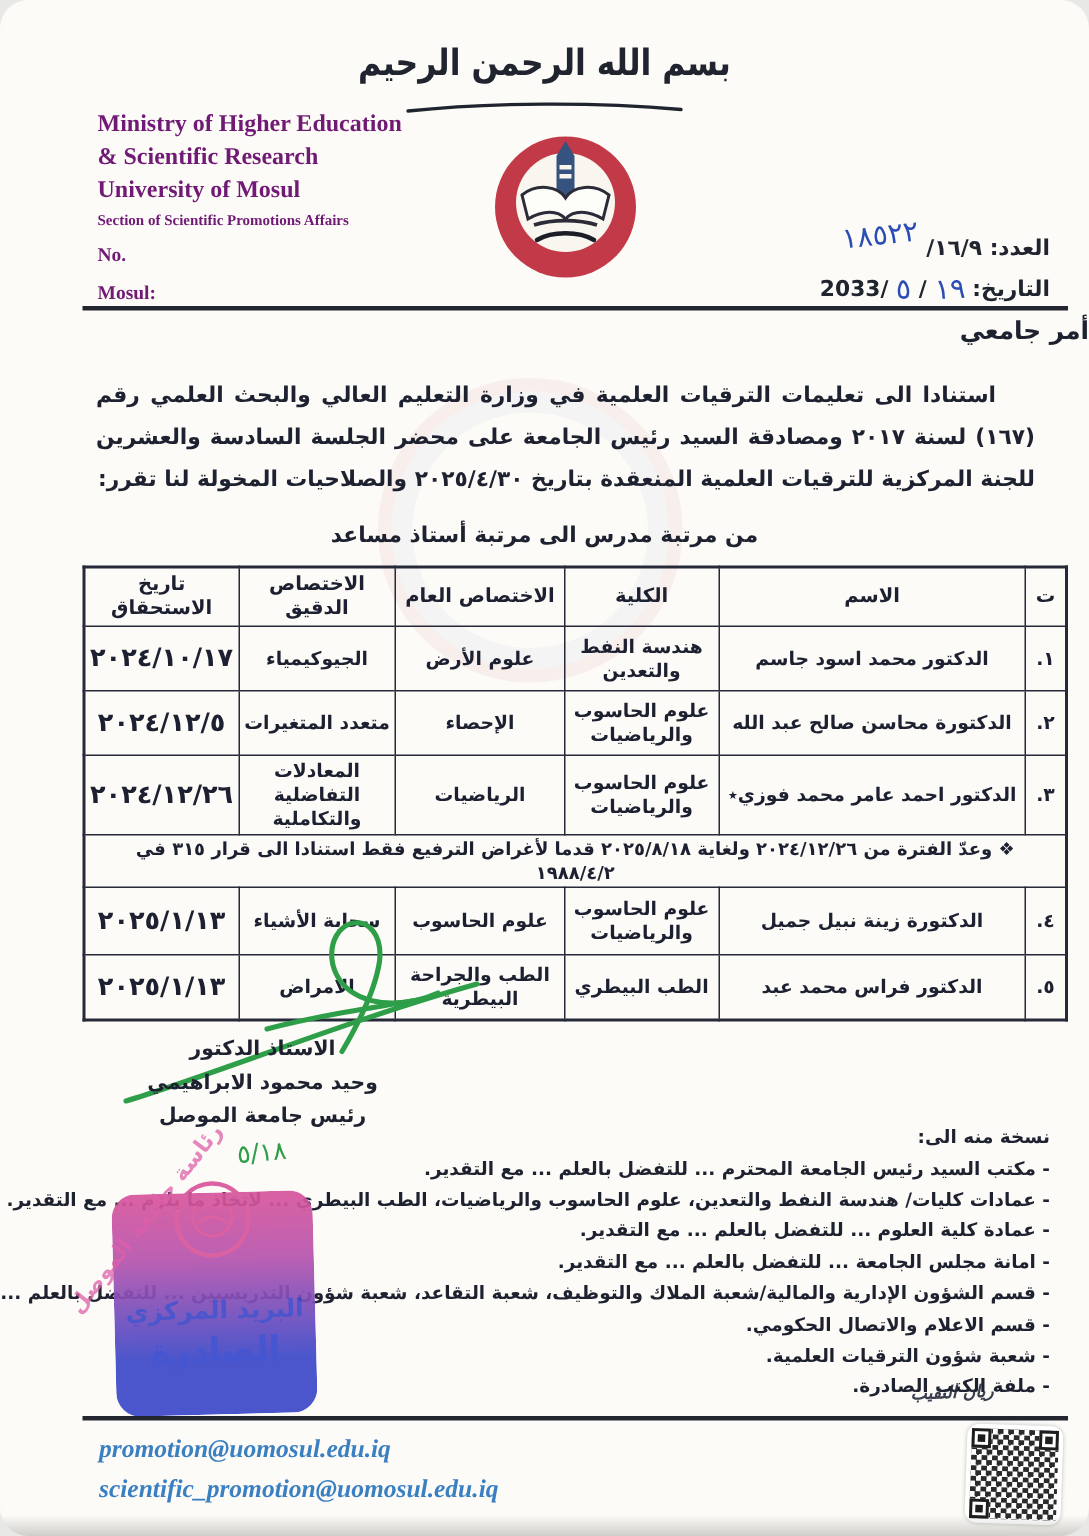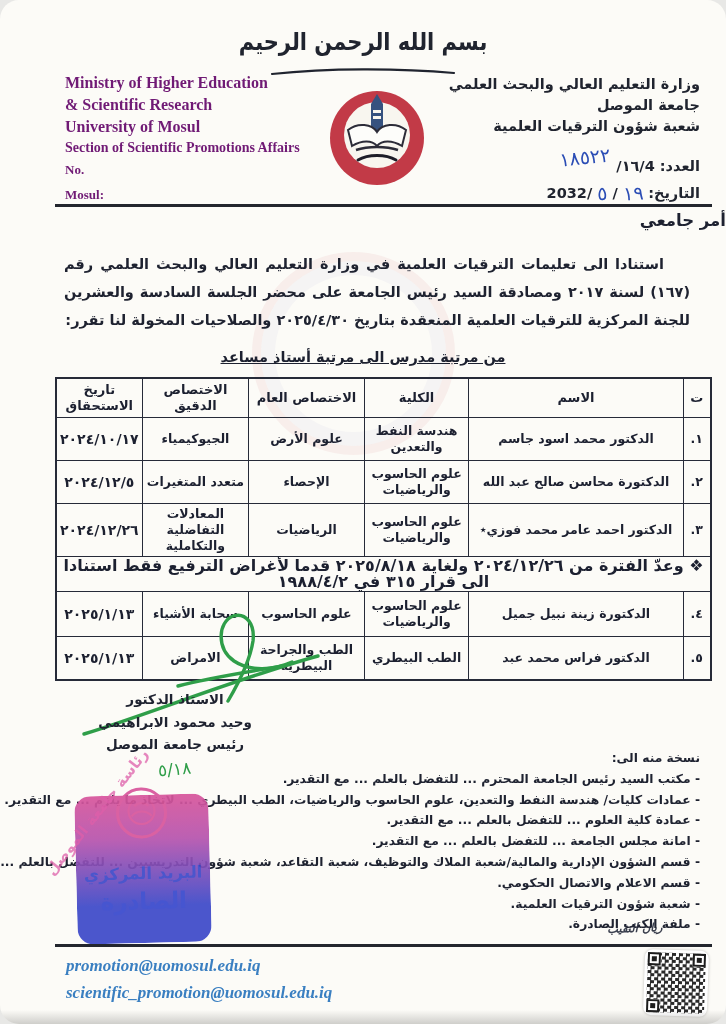--- a/index.html
+++ b/index.html
@@ -11,21 +11,21 @@
   .abs{position:absolute;}
   
   .bismillah{
     top:30px;left:0;width:726px;text-align:center;
     font-size:21px;font-weight:bold;color:#20242f;
     letter-spacing:1px;transform:scaleY(1.15);
   }
   .bismillah-swash{top:66px;left:268px;}
   .eng-block{top:72px;left:65px;line-height:22px;
     font-family:"Liberation Serif",serif;font-weight:bold;font-size:16px;color:#701a75;}
-  .eng-block .small{font-size:14px;line-height:19px;}
+  .eng-block .small{font-size:10px;line-height:19px;}
   .eng-block .nd{font-size:13px;line-height:25px;}
   .ar-block{top:74px;right:26px;text-align:right;direction:rtl;
     font-weight:bold;font-size:14.5px;line-height:21px;color:#20242f;}
   .logo{top:88px;left:328px;}
   .num-line,.date-line{right:26px;direction:rtl;display:flex;gap:5px;align-items:baseline;
     font-weight:bold;font-size:14.5px;color:#20242f;}
   .num-line{top:153px;}
   .date-line{top:180px;}
   .hand{font-weight:normal;color:#2b4db5;font-size:19px;letter-spacing:2px;}
   .hand-num{transform:rotate(-6deg) translateY(-7px);display:inline-block;margin-left:6px;}
@@ -33,32 +33,32 @@
   .header-rule{top:204px;left:55px;width:657px;height:3px;background:#23262e;}
   
   .order-title{top:211px;left:0;width:726px;text-align:right;direction:rtl;
     font-size:16.5px;font-weight:bold;}
   .body-text{top:238px;right:24px;width:650px;direction:rtl;text-align:justify;
     font-size:14.5px;font-weight:bold;line-height:28px;color:#1e2230;}
   .body-text p{margin:12px;}
   .body-text p.p1{text-indent:26px;}
   .body-text p.p2{text-indent:38px;}
   .subtitle{top:349px;left:0;width:726px;text-align:center;direction:rtl;
-    font-size:14.5px;font-weight:bold;text-decoration:underline;}
+    font-size:14.5px;font-weight:bold;}
   
   table.promo{top:377px;left:55px;position:absolute;width:657px;direction:rtl;
     border-collapse:collapse;font-size:12.5px;font-weight:bold;color:#1c2030;
     border:2px solid #262a38;}
   table.promo td,table.promo th{border:1.6px solid #262a38;text-align:center;
     vertical-align:middle;padding:2px 3px;line-height:16px;}
   table.promo th{font-size:13px;height:34px;}
   td.name{text-align:right;padding-right:16px;}
-  td.date-c{font-size:14px;letter-spacing:0.5px;}
+  td.date-c{font-size:17px;letter-spacing:0.5px;}
   tr.r1 td{height:38px;} tr.r2 td{height:38px;} tr.r3 td{height:42px;}
-  tr.note-row td{height:22px;font-size:16px;padding:1px 6px;}
+  tr.note-row td{height:22px;font-size:12px;padding:1px 6px;}
   tr.r4 td{height:40px;} tr.r5 td{height:38px;}
   
   .sig-svg{top:606px;left:78px;}
   .sig-block{top:688px;left:75px;width:200px;text-align:center;direction:rtl;
     font-size:13.5px;font-weight:bold;line-height:22.5px;color:#1e2230;}
   .sig-date{color:#2f9e49;font-weight:normal;font-size:17px;letter-spacing:2px;
     display:inline-block;transform:rotate(-5deg);margin-top:2px;}
   
   .dist-block{top:748px;right:26px;direction:rtl;text-align:right;
     font-size:12.3px;font-weight:bold;line-height:20.8px;color:#1e2230;}
@@ -122,36 +122,31 @@
     <circle cx="49" cy="47" r="33" fill="#f8f6ef"></circle>
     <rect x="43" y="16" width="12" height="30" fill="#36527f"></rect>
     <path d="M43 16 L49 6 L55 16 Z" fill="#36527f"></path>
     <rect x="45" y="22" width="8" height="3" fill="#f8f6ef"></rect>
     <rect x="45" y="28" width="8" height="3" fill="#f8f6ef"></rect>
     <path d="M20 42 C30 34 44 36 49 44 C54 36 68 34 78 42 L74 58 C64 52 54 52 49 58 C44 52 34 52 24 58 Z" fill="#fdfdfa" stroke="#2c2c38" stroke-width="2"></path>
     <path d="M28 62 C40 58 58 58 70 62" stroke="#2c2c38" stroke-width="2.5" fill="none"></path>
     <path d="M30 72 C40 66 58 66 68 72" stroke="#1d1d28" stroke-width="3" fill="none" stroke-linecap="round"></path>
   </svg>
 
-  <div class="abs ar-block">
-    <div>وزارة التعليم العالي والبحث العلمي</div>
-    <div>جامعة الموصل</div>
-    <div>شعبة شؤون الترقيات العلمية</div>
-  </div>
 
   <div class="abs num-line">
-    <span>العدد: 4‏/‏١٦‏/</span>
+    <span>العدد: ٩‏/‏١٦‏/</span>
     <span class="hand hand-num">١٨٥٢٢</span>
   </div>
   <div class="abs date-line">
     <span>التاريخ:</span>
     <span class="hand hand-day">١٩</span>
     <span>/</span>
     <span class="hand hand-day">٥</span>
-    <span>/2032</span>
+    <span>/2033</span>
   </div>
 
   <div class="abs header-rule"></div>
 
   <div class="abs watermark"></div>
 
   <div class="abs order-title">أمر جامعي</div>
   <div class="abs body-text">
     <p class="p1">استنادا الى تعليمات الترقيات العلمية في وزارة التعليم العالي والبحث العلمي رقم (١٦٧) لسنة ٢٠١٧ ومصادقة السيد رئيس الجامعة على محضر الجلسة السادسة والعشرين للجنة المركزية للترقيات العلمية المنعقدة بتاريخ ٢٠٢٥/٤/٣٠ والصلاحيات المخولة لنا تقرر:</p>
   </div>

